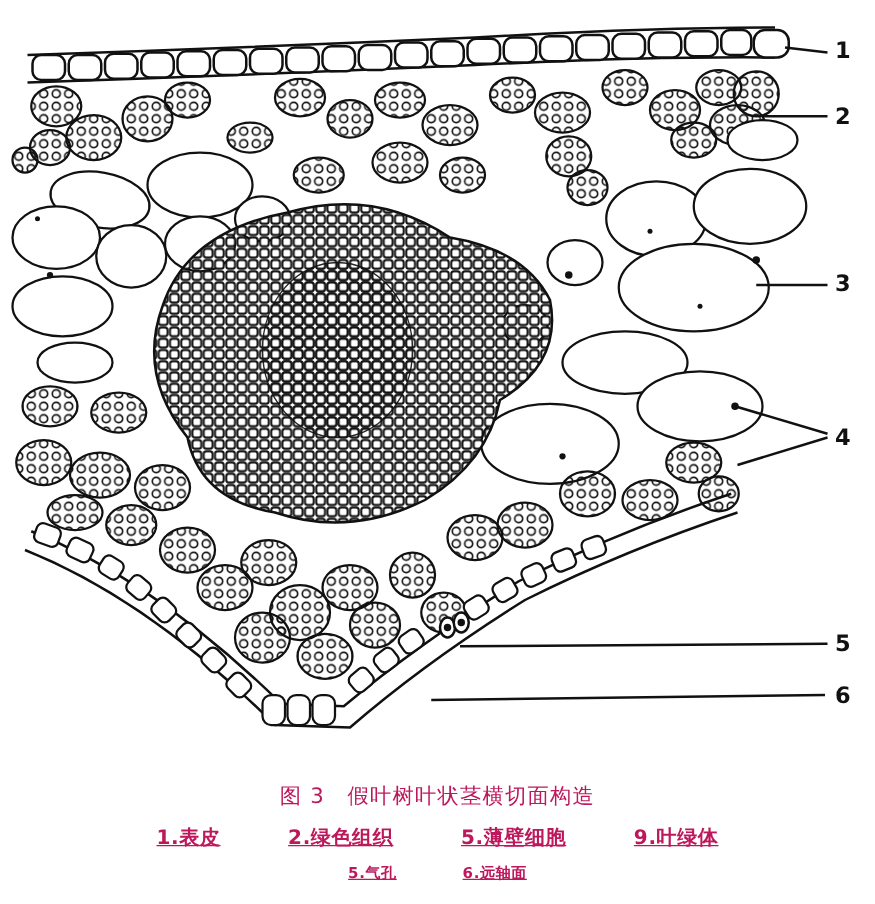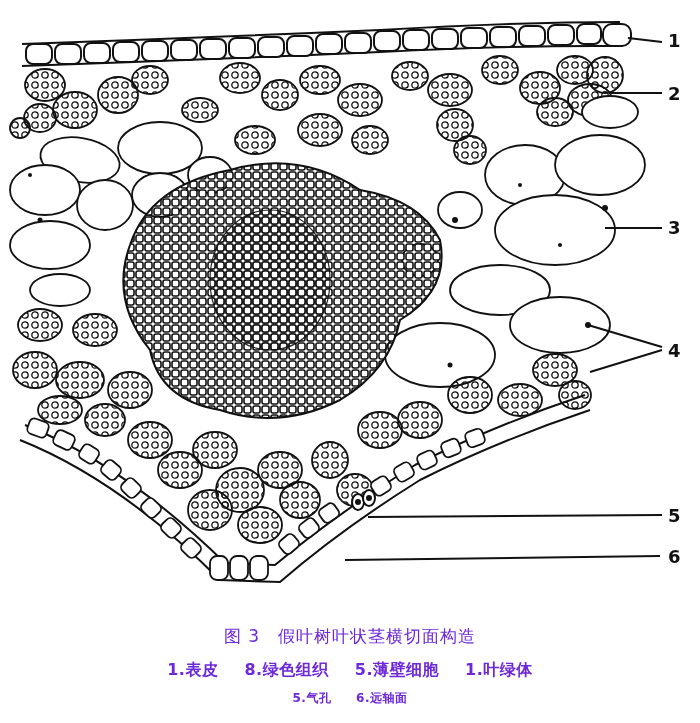--- a/index.html
+++ b/index.html
@@ -1,23 +1,23 @@
 <!DOCTYPE html>
 <html><head>
 <meta charset="utf-8">
 <style>
   html, body { margin: 0; padding: 0; background: #ffffff; }
   body { width: 700px; height: 723px; position: relative; overflow: hidden; font-family: "DejaVu Sans", sans-serif; }
   #figure { position: absolute; left: 0; top: 0; width: 700px; height: 610px; }
   .label-num { position: absolute; font-family: "DejaVu Sans", sans-serif; font-weight: bold; font-size: 18px; color: #111; }
-  .caption { position: absolute; left: 0; width: 700px; text-align: center; color: #6d28d9; font-family: "DejaVu Sans", sans-serif; }
+  .caption { position: absolute; left: 0; width: 700px; text-align: center; color: #be185d; font-family: "DejaVu Sans", sans-serif; }
   #caption-title { top: 625px; font-size: 17px; letter-spacing: 1px; }
   #caption-legend1 { top: 660px; font-size: 16px; font-weight: bold; letter-spacing: 0.5px; }
   #caption-legend2 { top: 690px; font-size: 12px; font-weight: bold; letter-spacing: 0.5px; }
-  .legend-item { margin: 0 10px; }
+  .legend-item { margin: 0 24px; text-decoration: underline; }
 </style>
 </head>
 <body>
 
 <div id="figure">
   <svg width="700" height="610" viewBox="0 0 700 610" xmlns="http://www.w3.org/2000/svg">
     <defs>
       <pattern id="chloro" width="10" height="10" patternUnits="userSpaceOnUse">
         <circle cx="5" cy="5" r="3.2" fill="none" stroke="#111" stroke-width="1.3"></circle>
       </pattern>
@@ -190,20 +190,20 @@
   <span class="label-num" style="left:668px;top:83px;">2</span>
   <span class="label-num" style="left:668px;top:217px;">3</span>
   <span class="label-num" style="left:668px;top:340px;">4</span>
   <span class="label-num" style="left:668px;top:505px;">5</span>
   <span class="label-num" style="left:668px;top:546px;">6</span>
 </div>
 
 <div class="caption" id="caption-title">图 3　假叶树叶状茎横切面构造</div>
 <div class="caption" id="caption-legend1">
   <span class="legend-item">1.表皮</span>
-  <span class="legend-item">8.绿色组织</span>
+  <span class="legend-item">2.绿色组织</span>
   <span class="legend-item">5.薄壁细胞</span>
-  <span class="legend-item">1.叶绿体</span>
+  <span class="legend-item">9.叶绿体</span>
 </div>
 <div class="caption" id="caption-legend2">
   <span class="legend-item">5.气孔</span>
   <span class="legend-item">6.远轴面</span>
 </div>
 
 </body></html>

